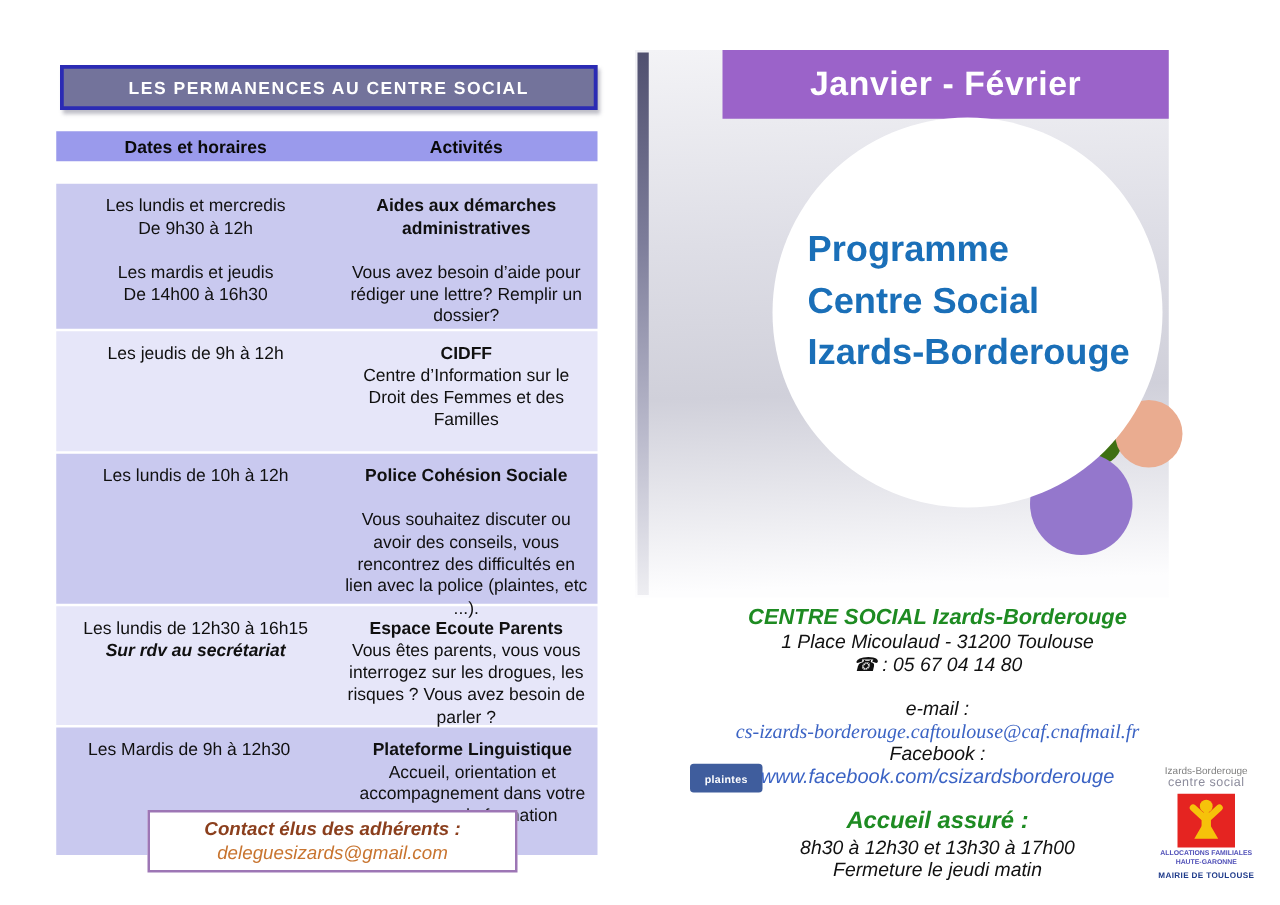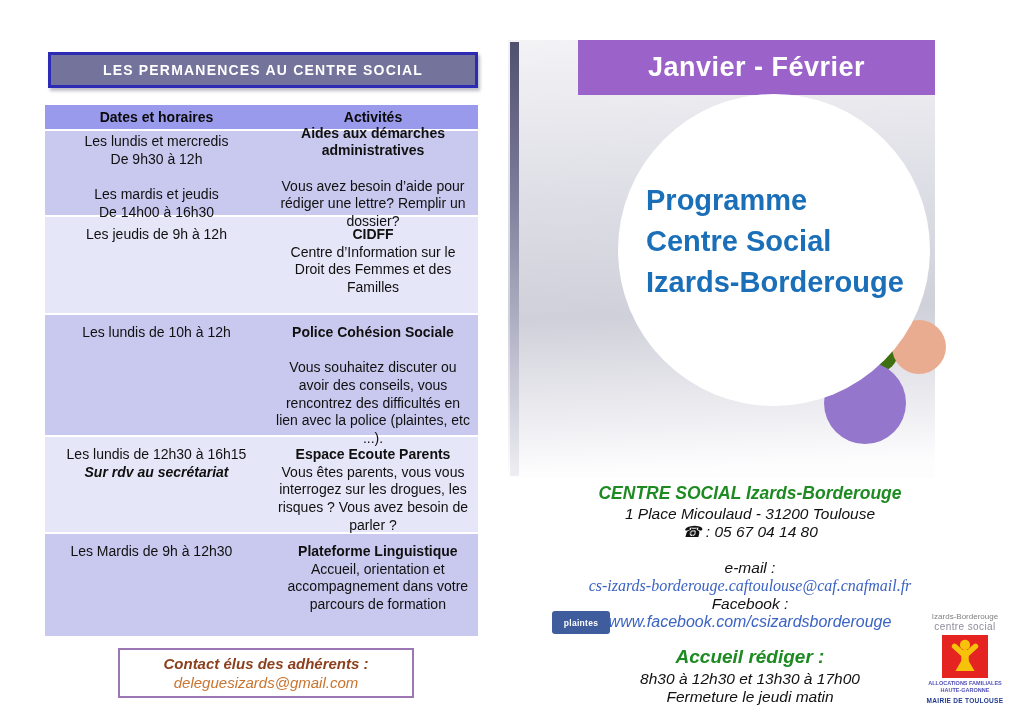--- a/index.html
+++ b/index.html
@@ -8,29 +8,29 @@
   .pre{white-space:pre-line;}
 
   
   .title-box{position:absolute;left:48px;top:52px;width:424px;height:30px;
              background:#73739b;border:3px solid #2b2bb4;
              box-shadow:2px 3px 3px rgba(110,110,130,.45);
              display:flex;align-items:center;justify-content:center;}
   .title-box span{color:#ffffff;font-weight:bold;font-size:14px;letter-spacing:1.2px;}
 
   .ptable{position:absolute;left:45px;top:105px;width:433px;}
-  .thead{height:24px;background:#9a9aec;display:flex;margin-bottom:2px;
+  .thead{height:24px;background:#9a9aec;display:flex;margin-bottom:18px;
          font-weight:bold;font-size:14px;color:#0a0a0a;}
   .thead div{display:flex;align-items:center;justify-content:center;}
   .col1{width:223px;}
   .col2{width:210px;}
   .trow{display:flex;margin-bottom:2px;}
   .trow.dark{background:#c9c9ef;}
   .trow.light{background:#e6e6f9;}
-  .r1{height:84px;align-items:center;}.r2{height:96px;}.r3{height:120px;}.r4{height:95px;}.r5{height:102px;gap:20px;}
+  .r1{height:116px;}.r2{height:96px;}.r3{height:120px;}.r4{height:95px;}.r5{height:102px;gap:20px;}
   .cell{box-sizing:border-box;padding:9px 6px 0;text-align:center;
         font-size:14px;line-height:1.26;color:#101010;}
   .act-title{font-weight:bold;}
   .note{font-weight:bold;font-style:italic;}
 
   .contact-box{position:absolute;left:118px;top:648px;width:292px;height:46px;
                border:2px solid #9d76b5;background:#fff;
                display:flex;flex-direction:column;align-items:center;justify-content:center;
                font-style:italic;font-size:15px;line-height:1.3;}
   .contact-label{font-weight:bold;color:#8b3f1d;}
@@ -175,21 +175,21 @@
   <div class="rline center-name">CENTRE SOCIAL Izards-Borderouge</div>
   <div class="rline address">1 Place Micoulaud - 31200 Toulouse</div>
   <div class="rline phone-line"><span>☎</span><span> : 05 67 04 14 80</span></div>
 
   <div class="rline email-label">e-mail :</div>
   <div class="rline email-link">cs-izards-borderouge.caftoulouse@caf.cnafmail.fr</div>
   <div class="rline fb-label">Facebook :</div>
   <div class="fb-logo">plaintes</div>
   <div class="rline fb-link">www.facebook.com/csizardsborderouge</div>
 
-  <div class="rline accueil-title">Accueil rédiger :</div>
+  <div class="rline accueil-title">Accueil assuré :</div>
   <div class="rline hours">8h30 à 12h30 et 13h30 à 17h00</div>
   <div class="rline closed">Fermeture le jeudi matin</div>
 
   <div class="logo">
     <div class="logo-l1">Izards-Borderouge</div>
     <div class="logo-l2">centre social</div>
     <div class="logo-red">
       <svg viewBox="0 0 24 24" width="38" height="36">
         <circle cx="12" cy="4.6" r="3.4" fill="#f6c20a"></circle>
         <g stroke="#f6c20a" stroke-linecap="round" fill="#f6c20a">

